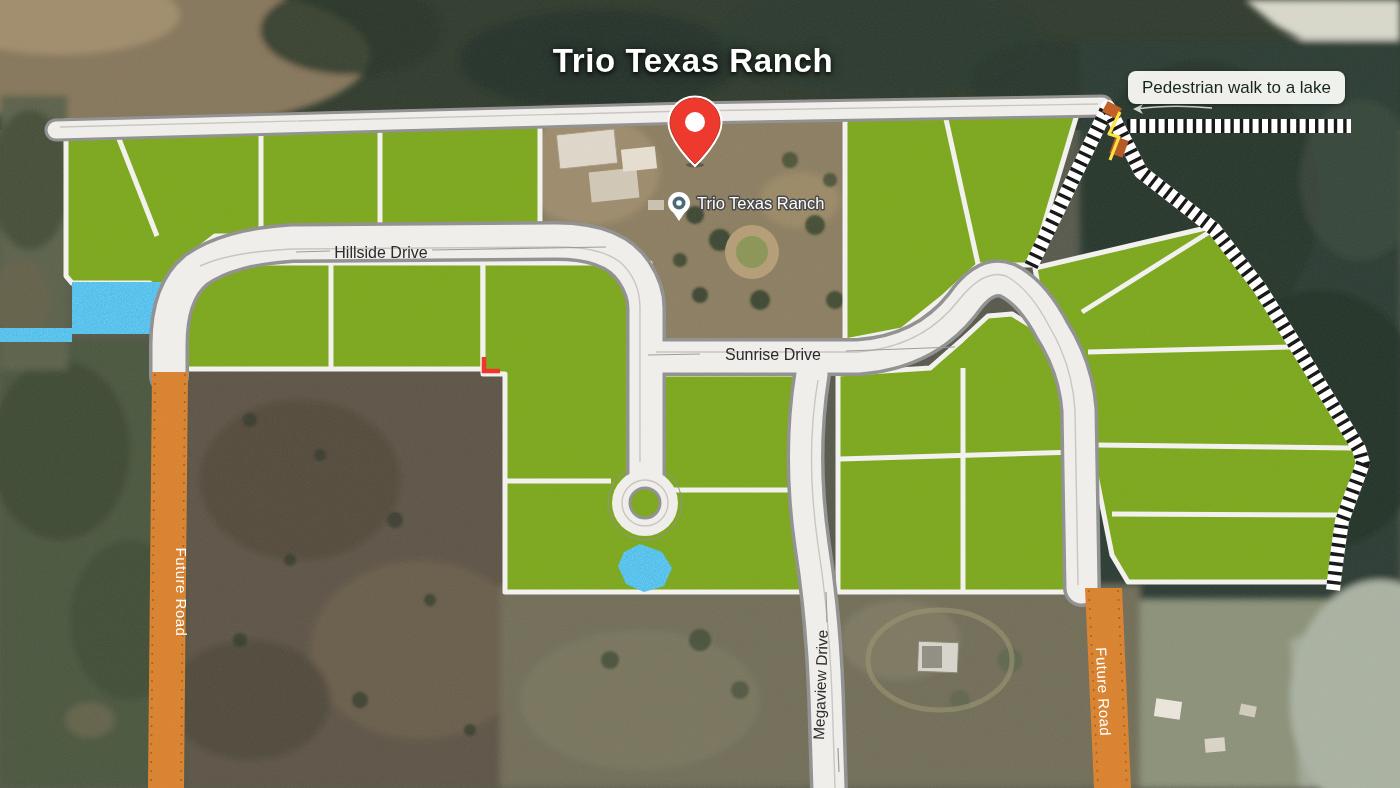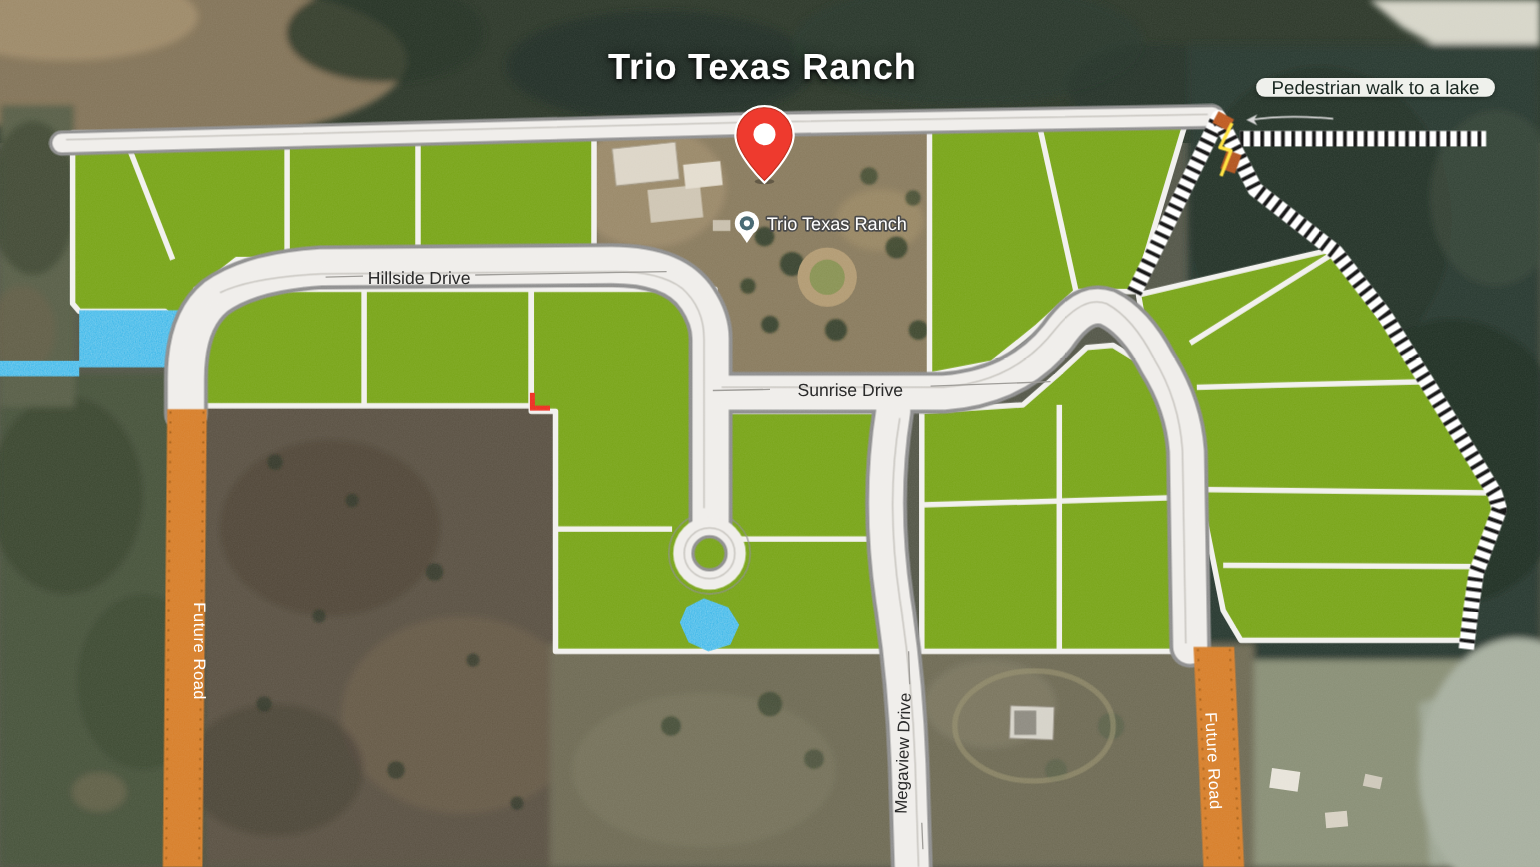--- a/index.html
+++ b/index.html
@@ -2,24 +2,24 @@
 <html><head>
 <meta charset="utf-8">
 <style>
   html,body{margin:0;padding:0;background:#222;}
   #stage{position:relative;width:1400px;height:788px;overflow:hidden;
          font-family:"Liberation Sans", sans-serif;}
   #stage svg{position:absolute;left:0;top:0;}
   .map-title{position:absolute;left:693px;top:42px;transform:translateX(-50%);
     color:#fff;font-size:33px;font-weight:700;letter-spacing:.6px;white-space:nowrap;
     text-shadow:0 2px 4px rgba(0,0,0,.85),0 0 12px rgba(0,0,0,.55);}
-  .callout{position:absolute;left:1128px;top:71px;height:17px;padding:0 14px;
+  .callout{position:absolute;left:1128px;top:71px;height:33px;padding:0 14px;
     background:rgba(246,247,243,.97);border-radius:8px;display:flex;align-items:center;
     color:#17251f;font-size:17px;white-space:nowrap;
-    box-shadow:0 1px 4px rgba(0,0,0,.35);margin-left:14px;}
+    box-shadow:0 1px 4px rgba(0,0,0,.35);}
 </style>
 </head>
 <body>
 
 <div id="stage">
 <svg width="1400" height="788" viewBox="0 0 1400 788">
   <defs>
     <filter id="soft">
           <feGaussianBlur stdDeviation="3"></feGaussianBlur>
         </filter>

